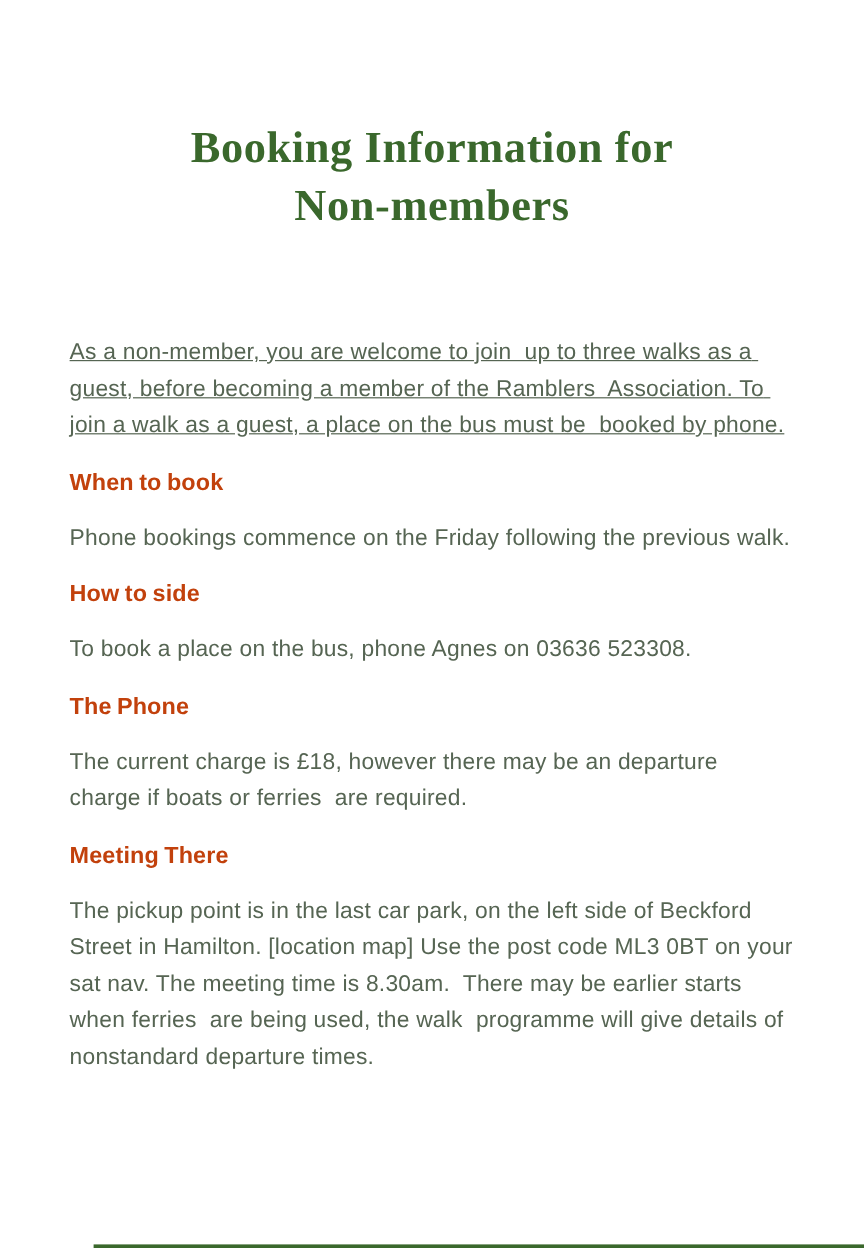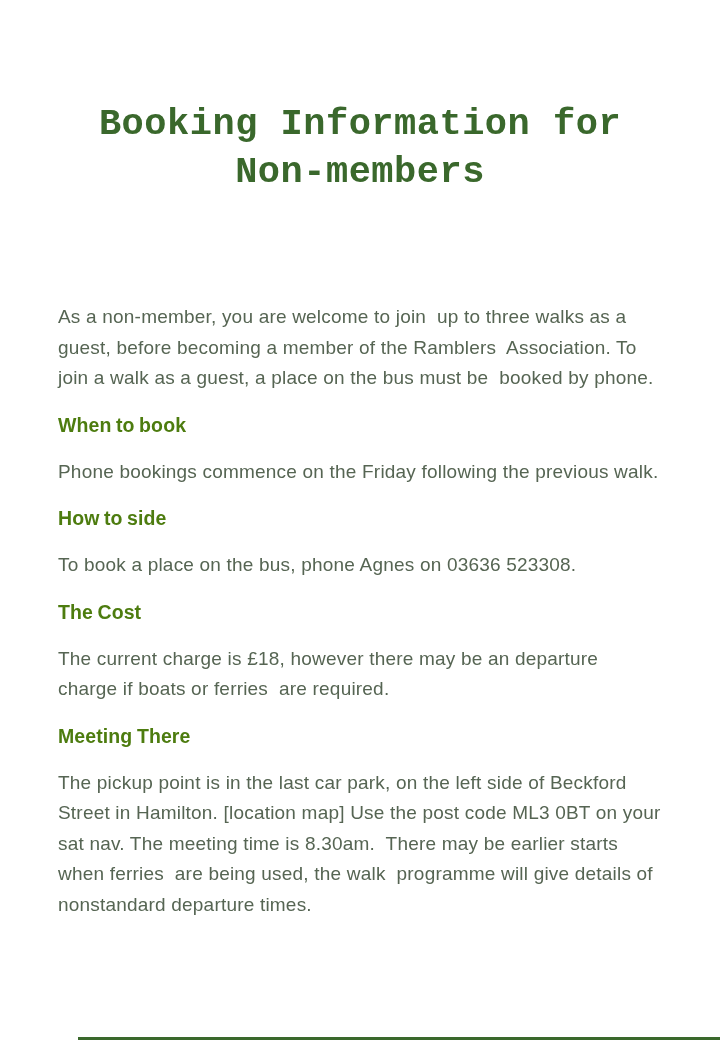--- a/index.html
+++ b/index.html
@@ -12,48 +12,49 @@
     width: 720px;
     height: 1040px;
     background: #ffffff;
     overflow: hidden;
     font-family: "Liberation Sans", sans-serif;
   }
   .doc-title {
     margin: 0;
     padding-top: 100px;
     text-align: center;
-    font-family: Liberation Mono, monospace;
+    font-family: Liberation Serif, serif;
     font-weight: bold;
     font-size: 37px;
     line-height: 48px;
     color: #3a682c;
     letter-spacing: 0.5px;
   }
   .content {
     padding: 0 58px 0 58px;
   }
   .para {
     margin: 0 0 16px 0;
     font-size: 19px;
     line-height: 30.5px;
     color: #566553;
     letter-spacing: 0.2px;
     white-space: pre-wrap;
     max-width: 604px;
   }
   .para.intro {
-    margin-top: 106px;
+    margin-top: 83px;
+    text-decoration: underline;
   }
   .section-heading {
     margin: 0 0 17px 0;
     font-size: 19.5px;
     line-height: 30px;
     font-weight: bold;
-    color: #4d7c0f;
+    color: #c2410c;
     letter-spacing: 0.1px;
     word-spacing: -1px;
     white-space: pre-wrap;
   }
   .bottom-divider {
     position: absolute;
     left: 78px;
     right: 0;
     bottom: 0;
     height: 3px;
@@ -70,21 +71,21 @@
   <div class="content">
 
     <p class="para intro">As a non-member, you are welcome to join  up to three walks as a guest, before becoming a member of the Ramblers  Association. To join a walk as a guest, a place on the bus must be  booked by phone.</p>
 
     <h2 class="section-heading">When to book</h2>
     <p class="para">Phone bookings commence on the Friday following the previous walk.</p>
 
     <h2 class="section-heading">How to side</h2>
     <p class="para">To book a place on the bus, phone Agnes on 03636 523308.</p>
 
-    <h2 class="section-heading">The Cost</h2>
+    <h2 class="section-heading">The Phone</h2>
     <p class="para">The current charge is £18, however there may be an departure charge if boats or ferries  are required.</p>
 
     <h2 class="section-heading">Meeting There</h2>
     <p class="para">The pickup point is in the last car park, on the left side of Beckford Street in Hamilton. [location map] Use the post code ML3 0BT on your sat nav. The meeting time is 8.30am.  There may be earlier starts when ferries  are being used, the walk  programme will give details of nonstandard departure times.</p>
 
 
   </div>
 
   <div class="bottom-divider"></div>
 

